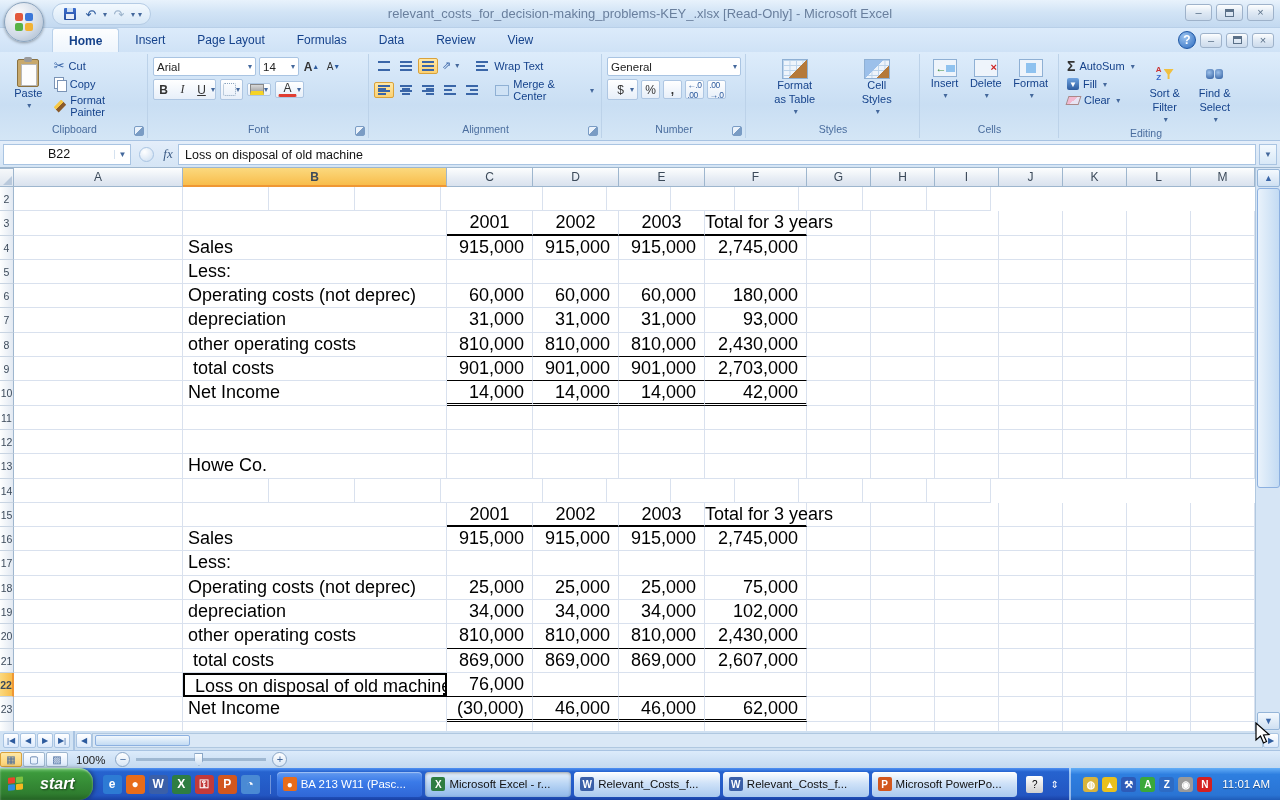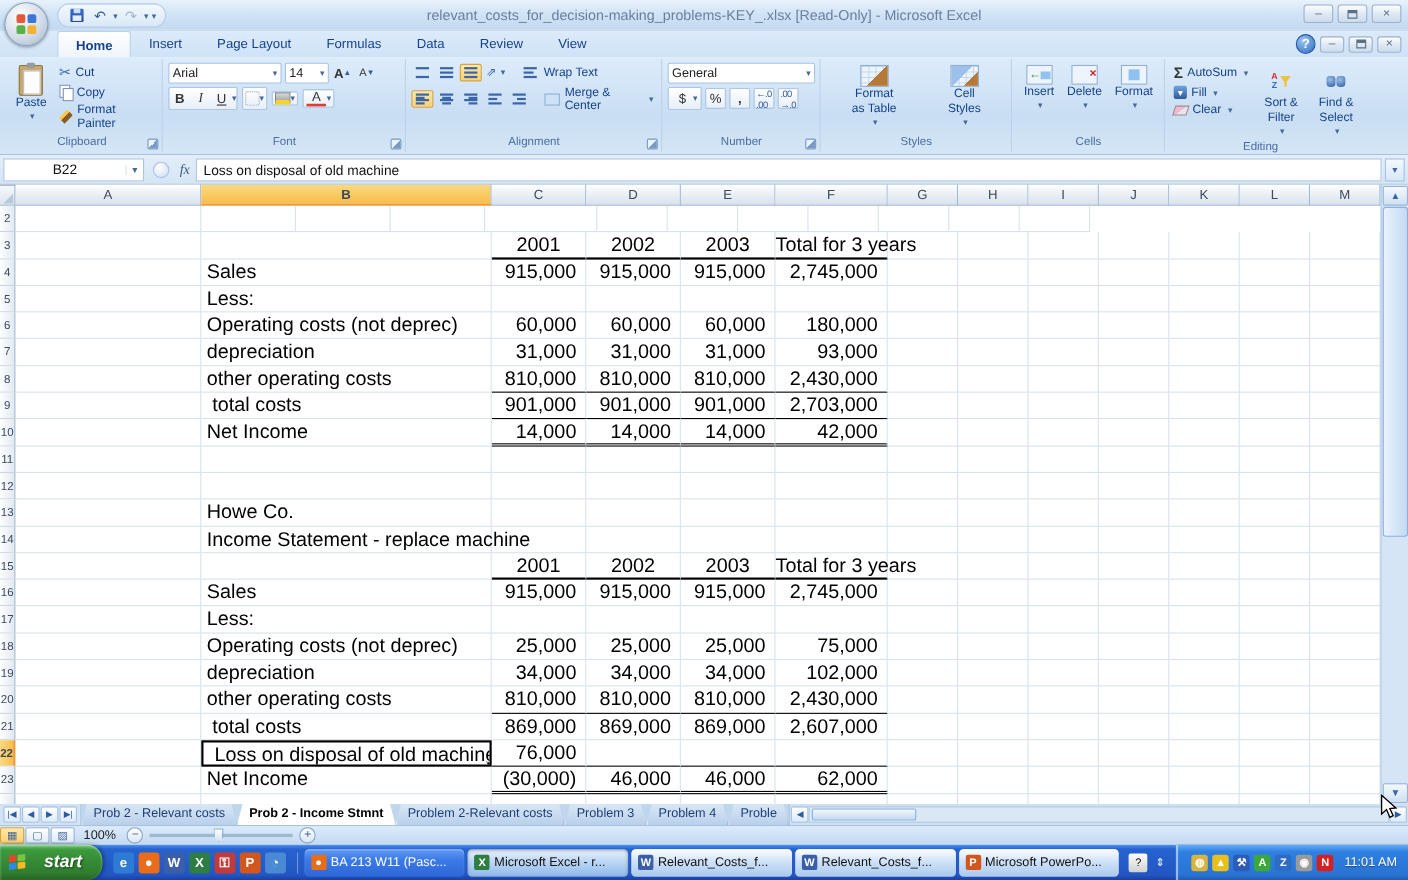--- a/index.html
+++ b/index.html
@@ -747,21 +747,20 @@
           <div class="cell num" style="width: 64px;"></div>
           <div class="cell num" style="width: 64px;"></div>
           <div class="cell num" style="width: 64px;"></div>
           <div class="cell num" style="width: 64px;"></div>
           <div class="cell num" style="width: 64px;"></div>
           <div class="cell num" style="width: 64px;"></div>
         </div>
         <div class="grow">
           <div class="rowh">14</div>
           <div class="cell" style="width: 169px;"></div>
-          <div class="cell cb" style="width: 264px;">Income Statement - replace machine</div>
           <div class="cell num" style="width: 86px;"></div>
           <div class="cell num" style="width: 86px;"></div>
           <div class="cell num" style="width: 86px;"></div>
           <div class="cell num" style="width: 102px;"></div>
           <div class="cell num" style="width: 64px;"></div>
           <div class="cell num" style="width: 64px;"></div>
           <div class="cell num" style="width: 64px;"></div>
           <div class="cell num" style="width: 64px;"></div>
           <div class="cell num" style="width: 64px;"></div>
           <div class="cell num" style="width: 64px;"></div>
@@ -935,28 +934,20 @@
     </div>
   </div>
 
   <div class="tabsrow">
     <div class="navbtns">
       <span class="nav">|◀</span>
       <span class="nav">◀</span>
       <span class="nav">▶</span>
       <span class="nav">▶|</span>
     </div>
-    <div class="stabs">
-        <div class="stab">Prob 2 - Relevant costs</div>
-        <div class="stab active">Prob 2 - Income Stmnt</div>
-        <div class="stab">Problem 2-Relevant costs</div>
-        <div class="stab">Problem 3</div>
-        <div class="stab">Problem 4</div>
-        <div class="stab">Proble</div>
-      </div>
     <div class="hscroll">
       <span class="nav">◀</span>
       <div class="htrack">
           <div class="hthumb"></div>
         </div>
       <span class="nav">▶</span>
     </div>
   </div>
 
   <div class="statusbar">

